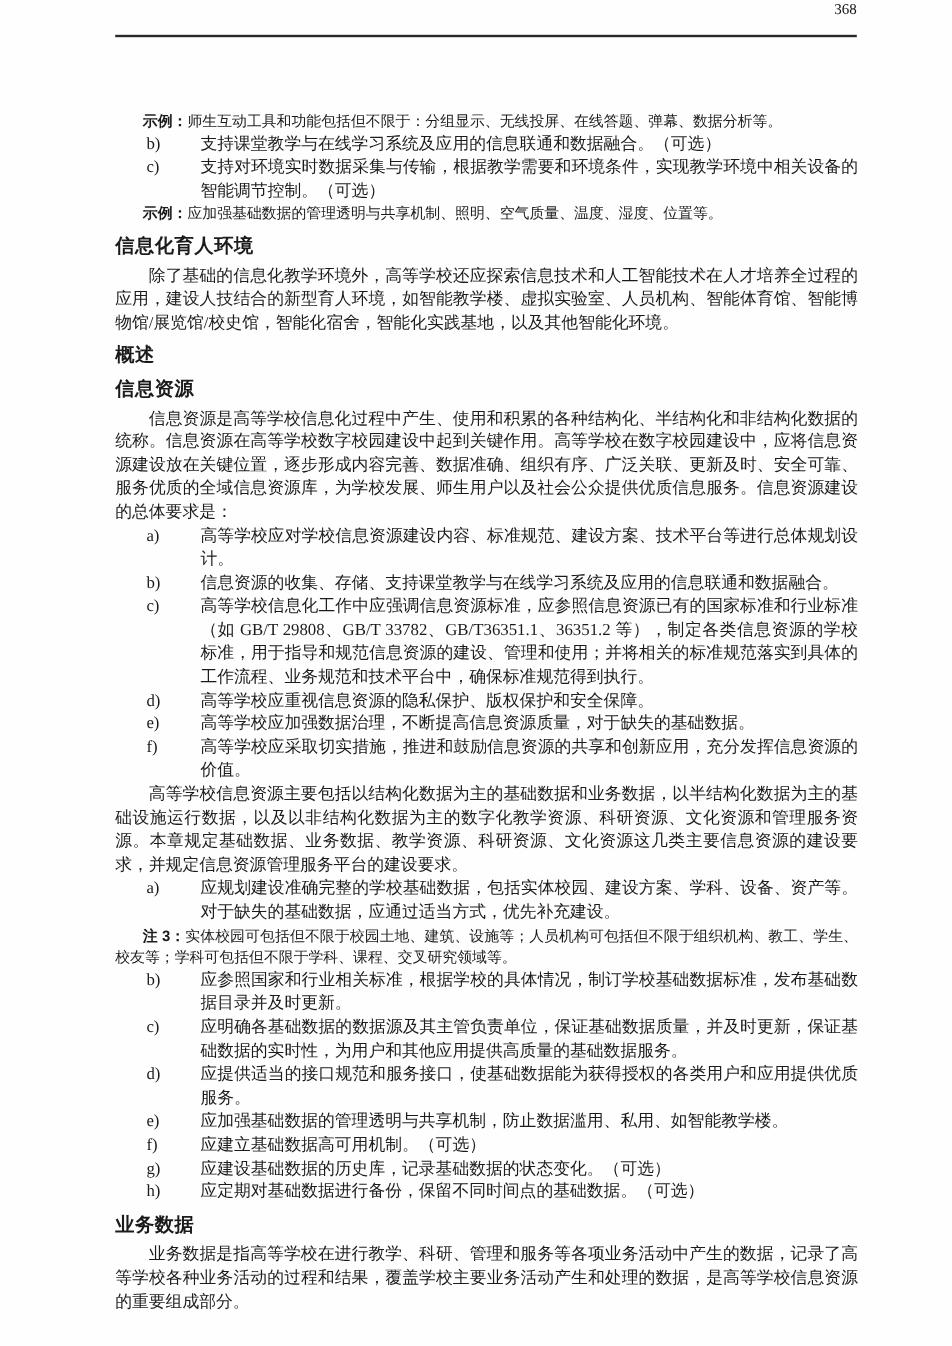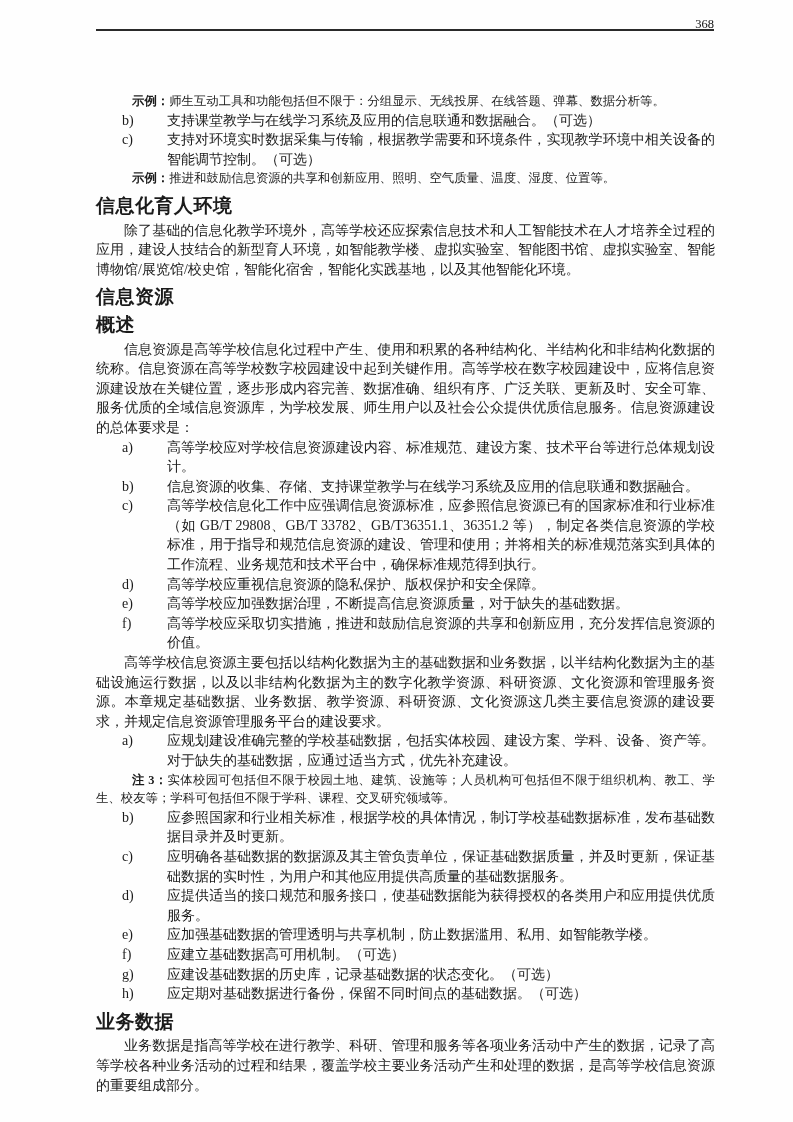--- a/index.html
+++ b/index.html
@@ -11,21 +11,21 @@
     position: relative;
     width: 793px;
     height: 1122px;
     background: #fefefe;
     color: #1b1b1b;
     overflow: hidden;
     font-family: "Liberation Serif", serif;
   }
   .page-number {
     position: absolute;
-    top: 17px;
+    top: 1px;
     right: 79px;
     font-size: 12.5px;
     font-family: "Liberation Serif", serif;
     color: #111;
   }
   .header-rule {
     position: absolute;
     top: 29px;
     left: 96px;
     width: 618px;
@@ -40,37 +40,36 @@
     font-size: 14px;
     line-height: 19.6px;
     text-align: justify;
   }
   .para {
     margin: 0;
     text-indent: 28px;
   }
   .sec-heading {
     font-family: "Liberation Sans", sans-serif;
-    font-size: 19px;
+    font-size: 16px;
     font-weight: bold;
     margin: 8px 0 5px 0;
     letter-spacing: 0.5px;
     text-align: left;
     line-height: 19.6px;
   }
   .note {
     margin: 0;
     font-size: 12.4px;
     line-height: 18.6px;
     text-indent: 23px;
   }
   .note .prefix {
-    font-family: Liberation Serif, serif;
+    font-family: Liberation Sans, sans-serif;
     font-weight: bold;
-    margin-left: 13px;
   }
   .list-item {
     display: flex;
     margin: 0;
   }
   .list-item .letter {
     flex: 0 0 23px;
     margin-left: 26px;
   }
   .list-item .itext {
@@ -88,25 +87,25 @@
   <main class="doc-body">
       <p class="note"><b class="prefix">示例：</b><span>师生互动工具和功能包括但不限于：分组显示、无线投屏、在线答题、弹幕、数据分析等。</span></p>
       <div class="list-item">
         <span class="letter">b)</span>
         <span class="itext">支持课堂教学与在线学习系统及应用的信息联通和数据融合。（可选）</span>
       </div>
       <div class="list-item">
         <span class="letter">c)</span>
         <span class="itext">支持对环境实时数据采集与传输，根据教学需要和环境条件，实现教学环境中相关设备的智能调节控制。（可选）</span>
       </div>
-      <p class="note"><b class="prefix">示例：</b><span>推进和鼓励信息资源的共享和创新应用、照明、空气质量、温度、湿度、位置等。</span></p>
+      <p class="note"><b class="prefix">示例：</b><span>应加强基础数据的管理透明与共享机制、照明、空气质量、温度、湿度、位置等。</span></p>
       <div class="sec-heading">信息化育人环境</div>
-      <p class="para">除了基础的信息化教学环境外，高等学校还应探索信息技术和人工智能技术在人才培养全过程的应用，建设人技结合的新型育人环境，如智能教学楼、虚拟实验室、智能图书馆、虚拟实验室、智能博物馆/展览馆/校史馆，智能化宿舍，智能化实践基地，以及其他智能化环境。</p>
+      <p class="para">除了基础的信息化教学环境外，高等学校还应探索信息技术和人工智能技术在人才培养全过程的应用，建设人技结合的新型育人环境，如智能教学楼、虚拟实验室、人员机构、智能体育馆、智能博物馆/展览馆/校史馆，智能化宿舍，智能化实践基地，以及其他智能化环境。</p>
+      <div class="sec-heading">概述</div>
       <div class="sec-heading">信息资源</div>
-      <div class="sec-heading">概述</div>
       <p class="para">信息资源是高等学校信息化过程中产生、使用和积累的各种结构化、半结构化和非结构化数据的统称。信息资源在高等学校数字校园建设中起到关键作用。高等学校在数字校园建设中，应将信息资源建设放在关键位置，逐步形成内容完善、数据准确、组织有序、广泛关联、更新及时、安全可靠、服务优质的全域信息资源库，为学校发展、师生用户以及社会公众提供优质信息服务。信息资源建设的总体要求是：</p>
       <div class="list-item">
         <span class="letter">a)</span>
         <span class="itext">高等学校应对学校信息资源建设内容、标准规范、建设方案、技术平台等进行总体规划设计。</span>
       </div>
       <div class="list-item">
         <span class="letter">b)</span>
         <span class="itext">信息资源的收集、存储、支持课堂教学与在线学习系统及应用的信息联通和数据融合。</span>
       </div>
       <div class="list-item">

